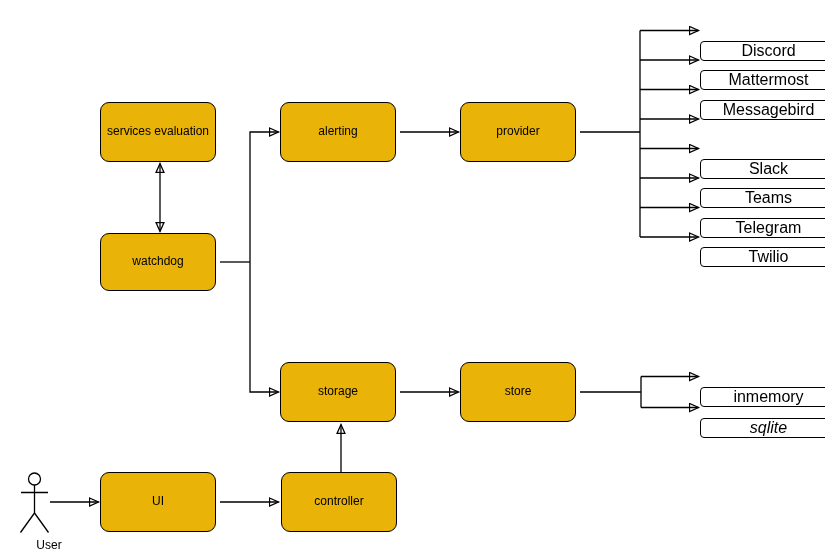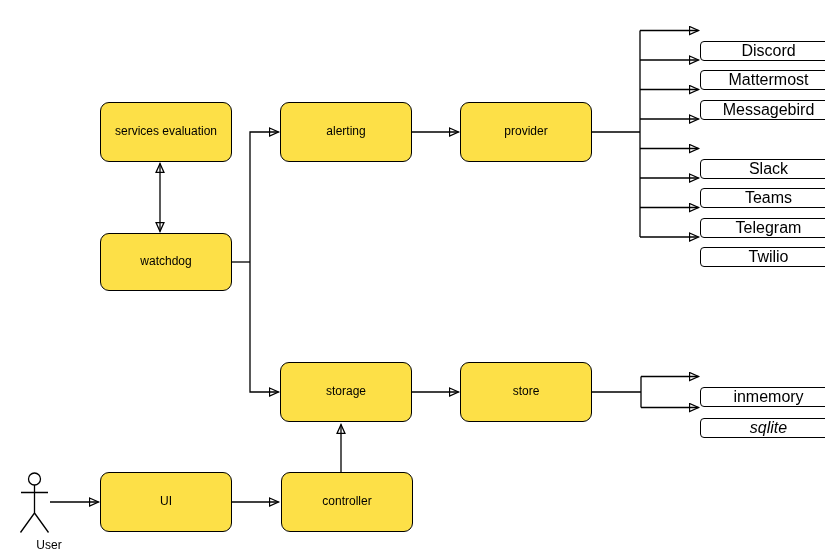--- a/index.html
+++ b/index.html
@@ -18,23 +18,23 @@
     width: 825px; height: 558px;
   }
   .edges path, .edges circle {
     stroke: #000000;
     stroke-width: 1.3;
     fill: none;
   }
   .node {
     position: absolute;
     box-sizing: border-box;
-    width: 132px;
+    width: 116px;
     height: 60px;
-    background: #fde047;
+    background: #eab308;
     border: 1.3px solid #000000;
     border-radius: 9px;
     display: flex;
     align-items: center;
     justify-content: center;
     font-size: 12px;
     text-align: center;
     line-height: 1.15;
   }
   .leaf {

